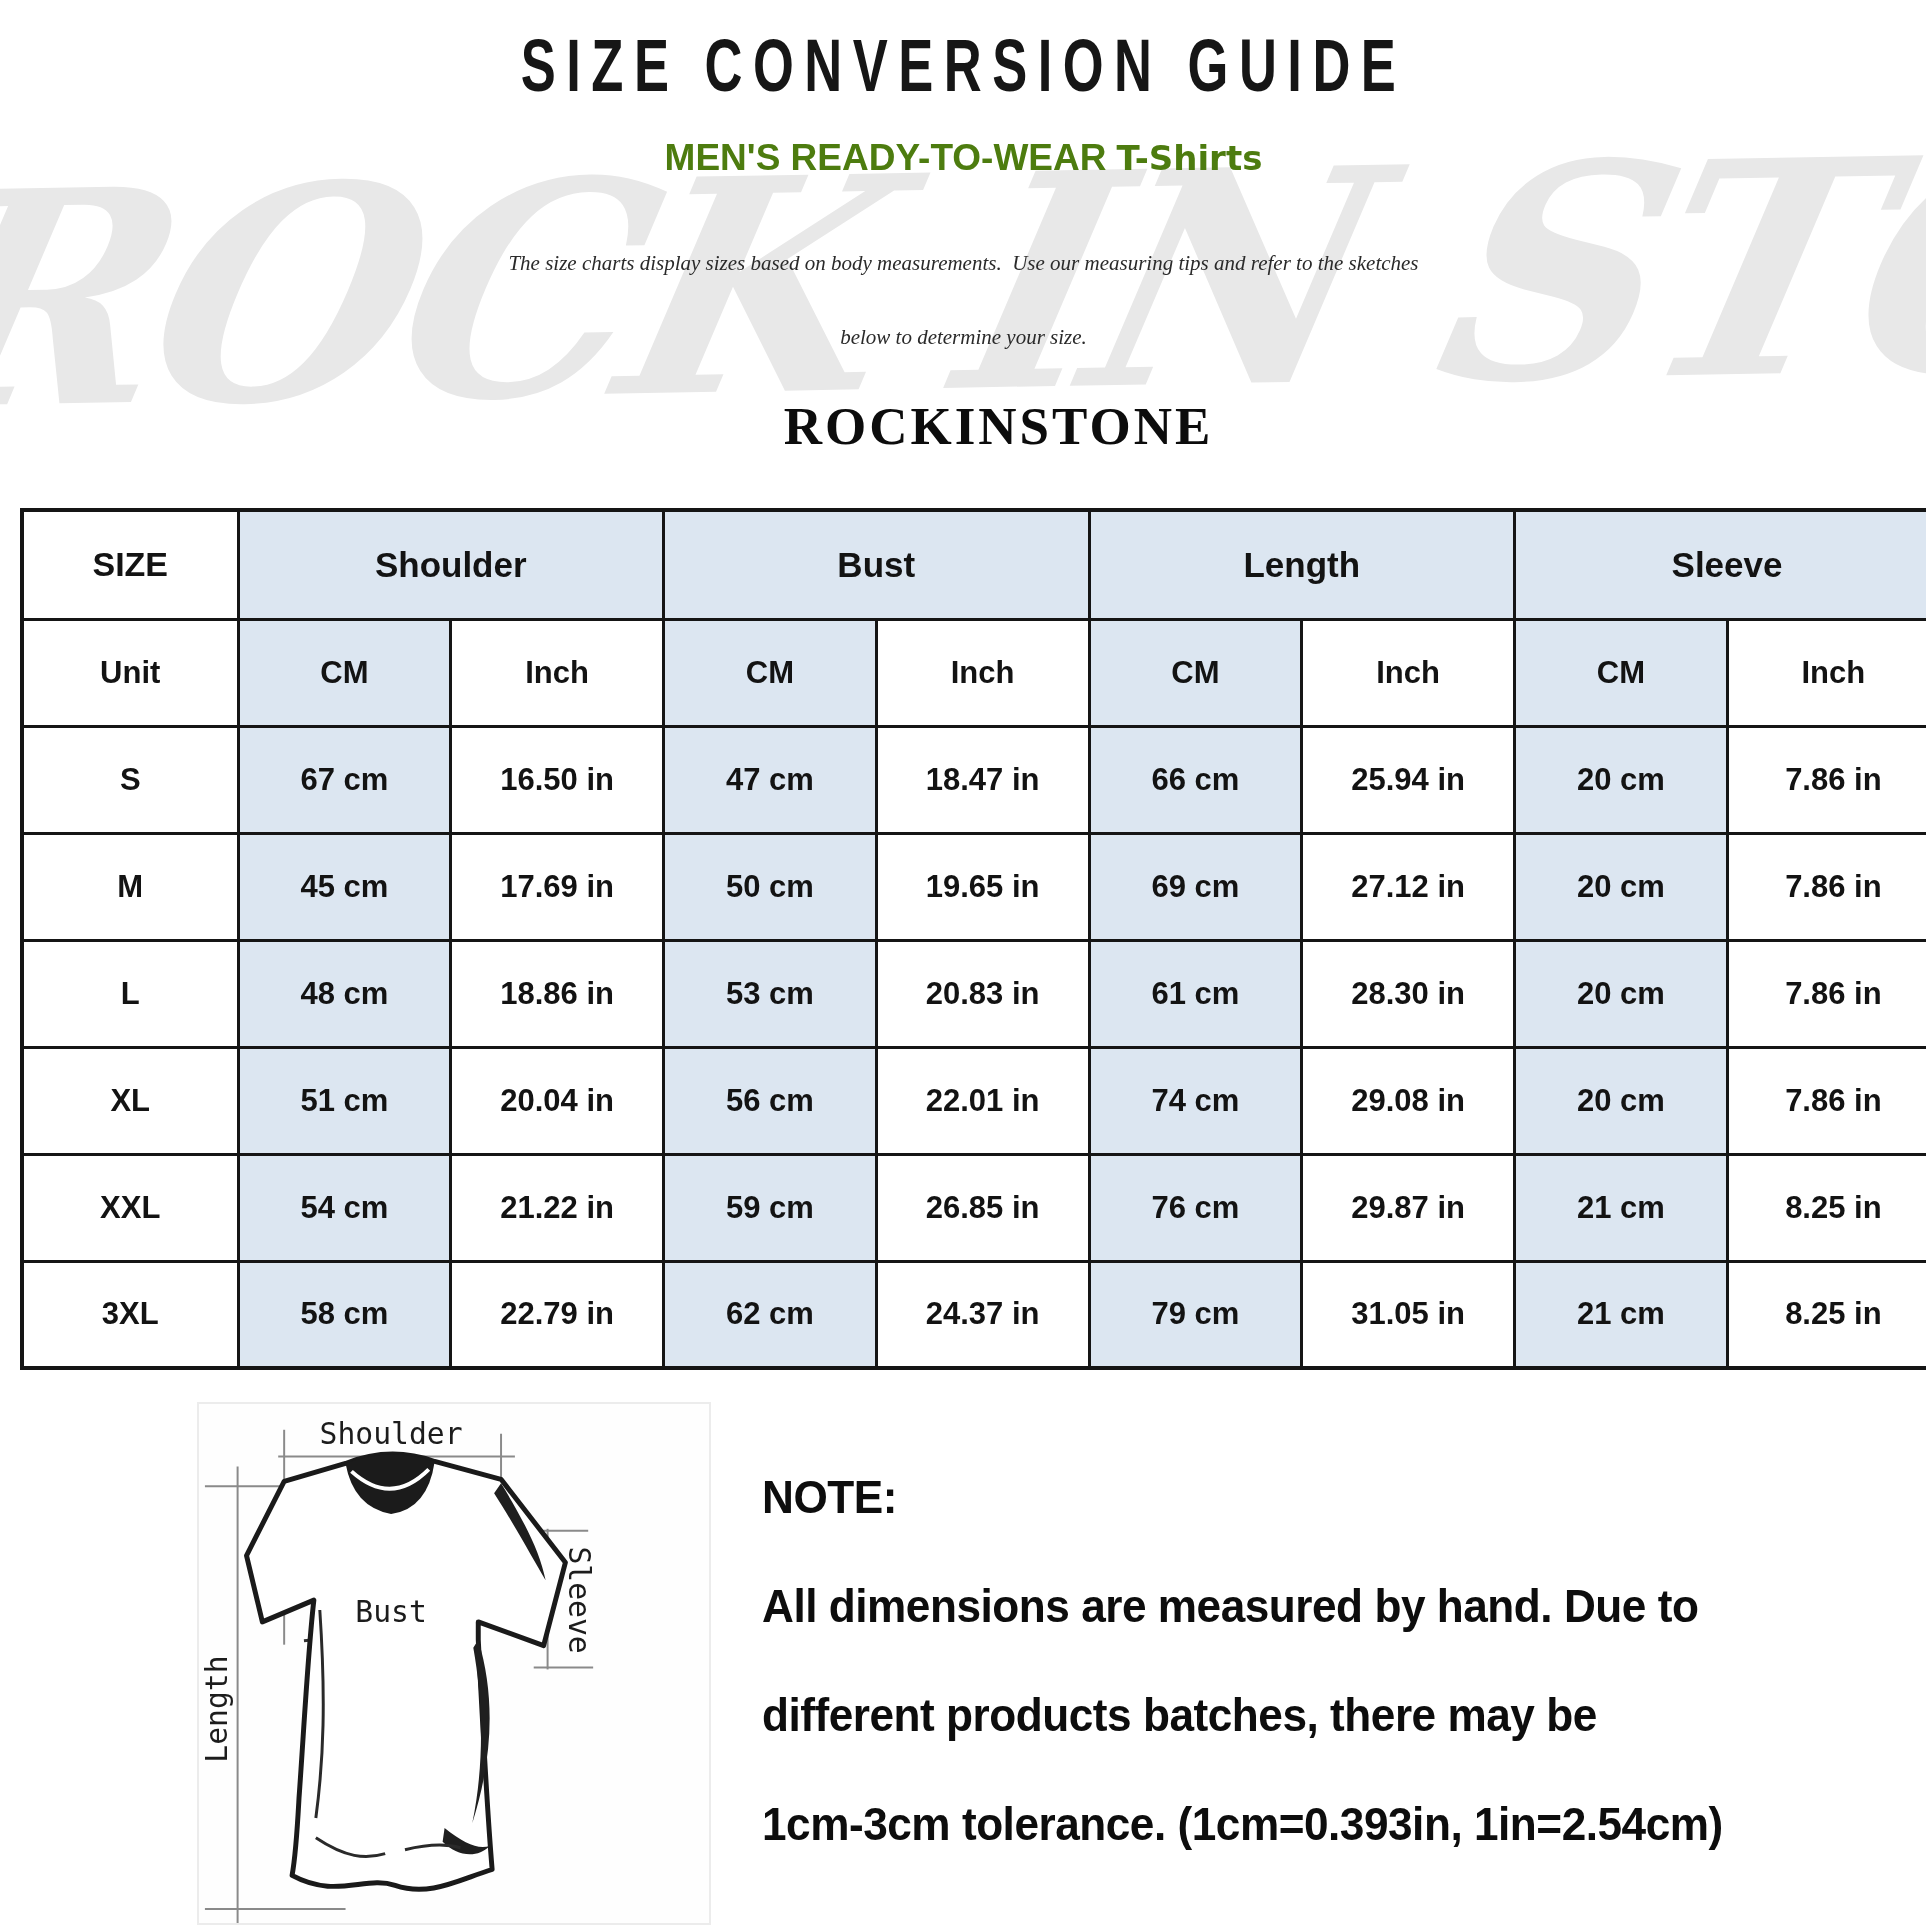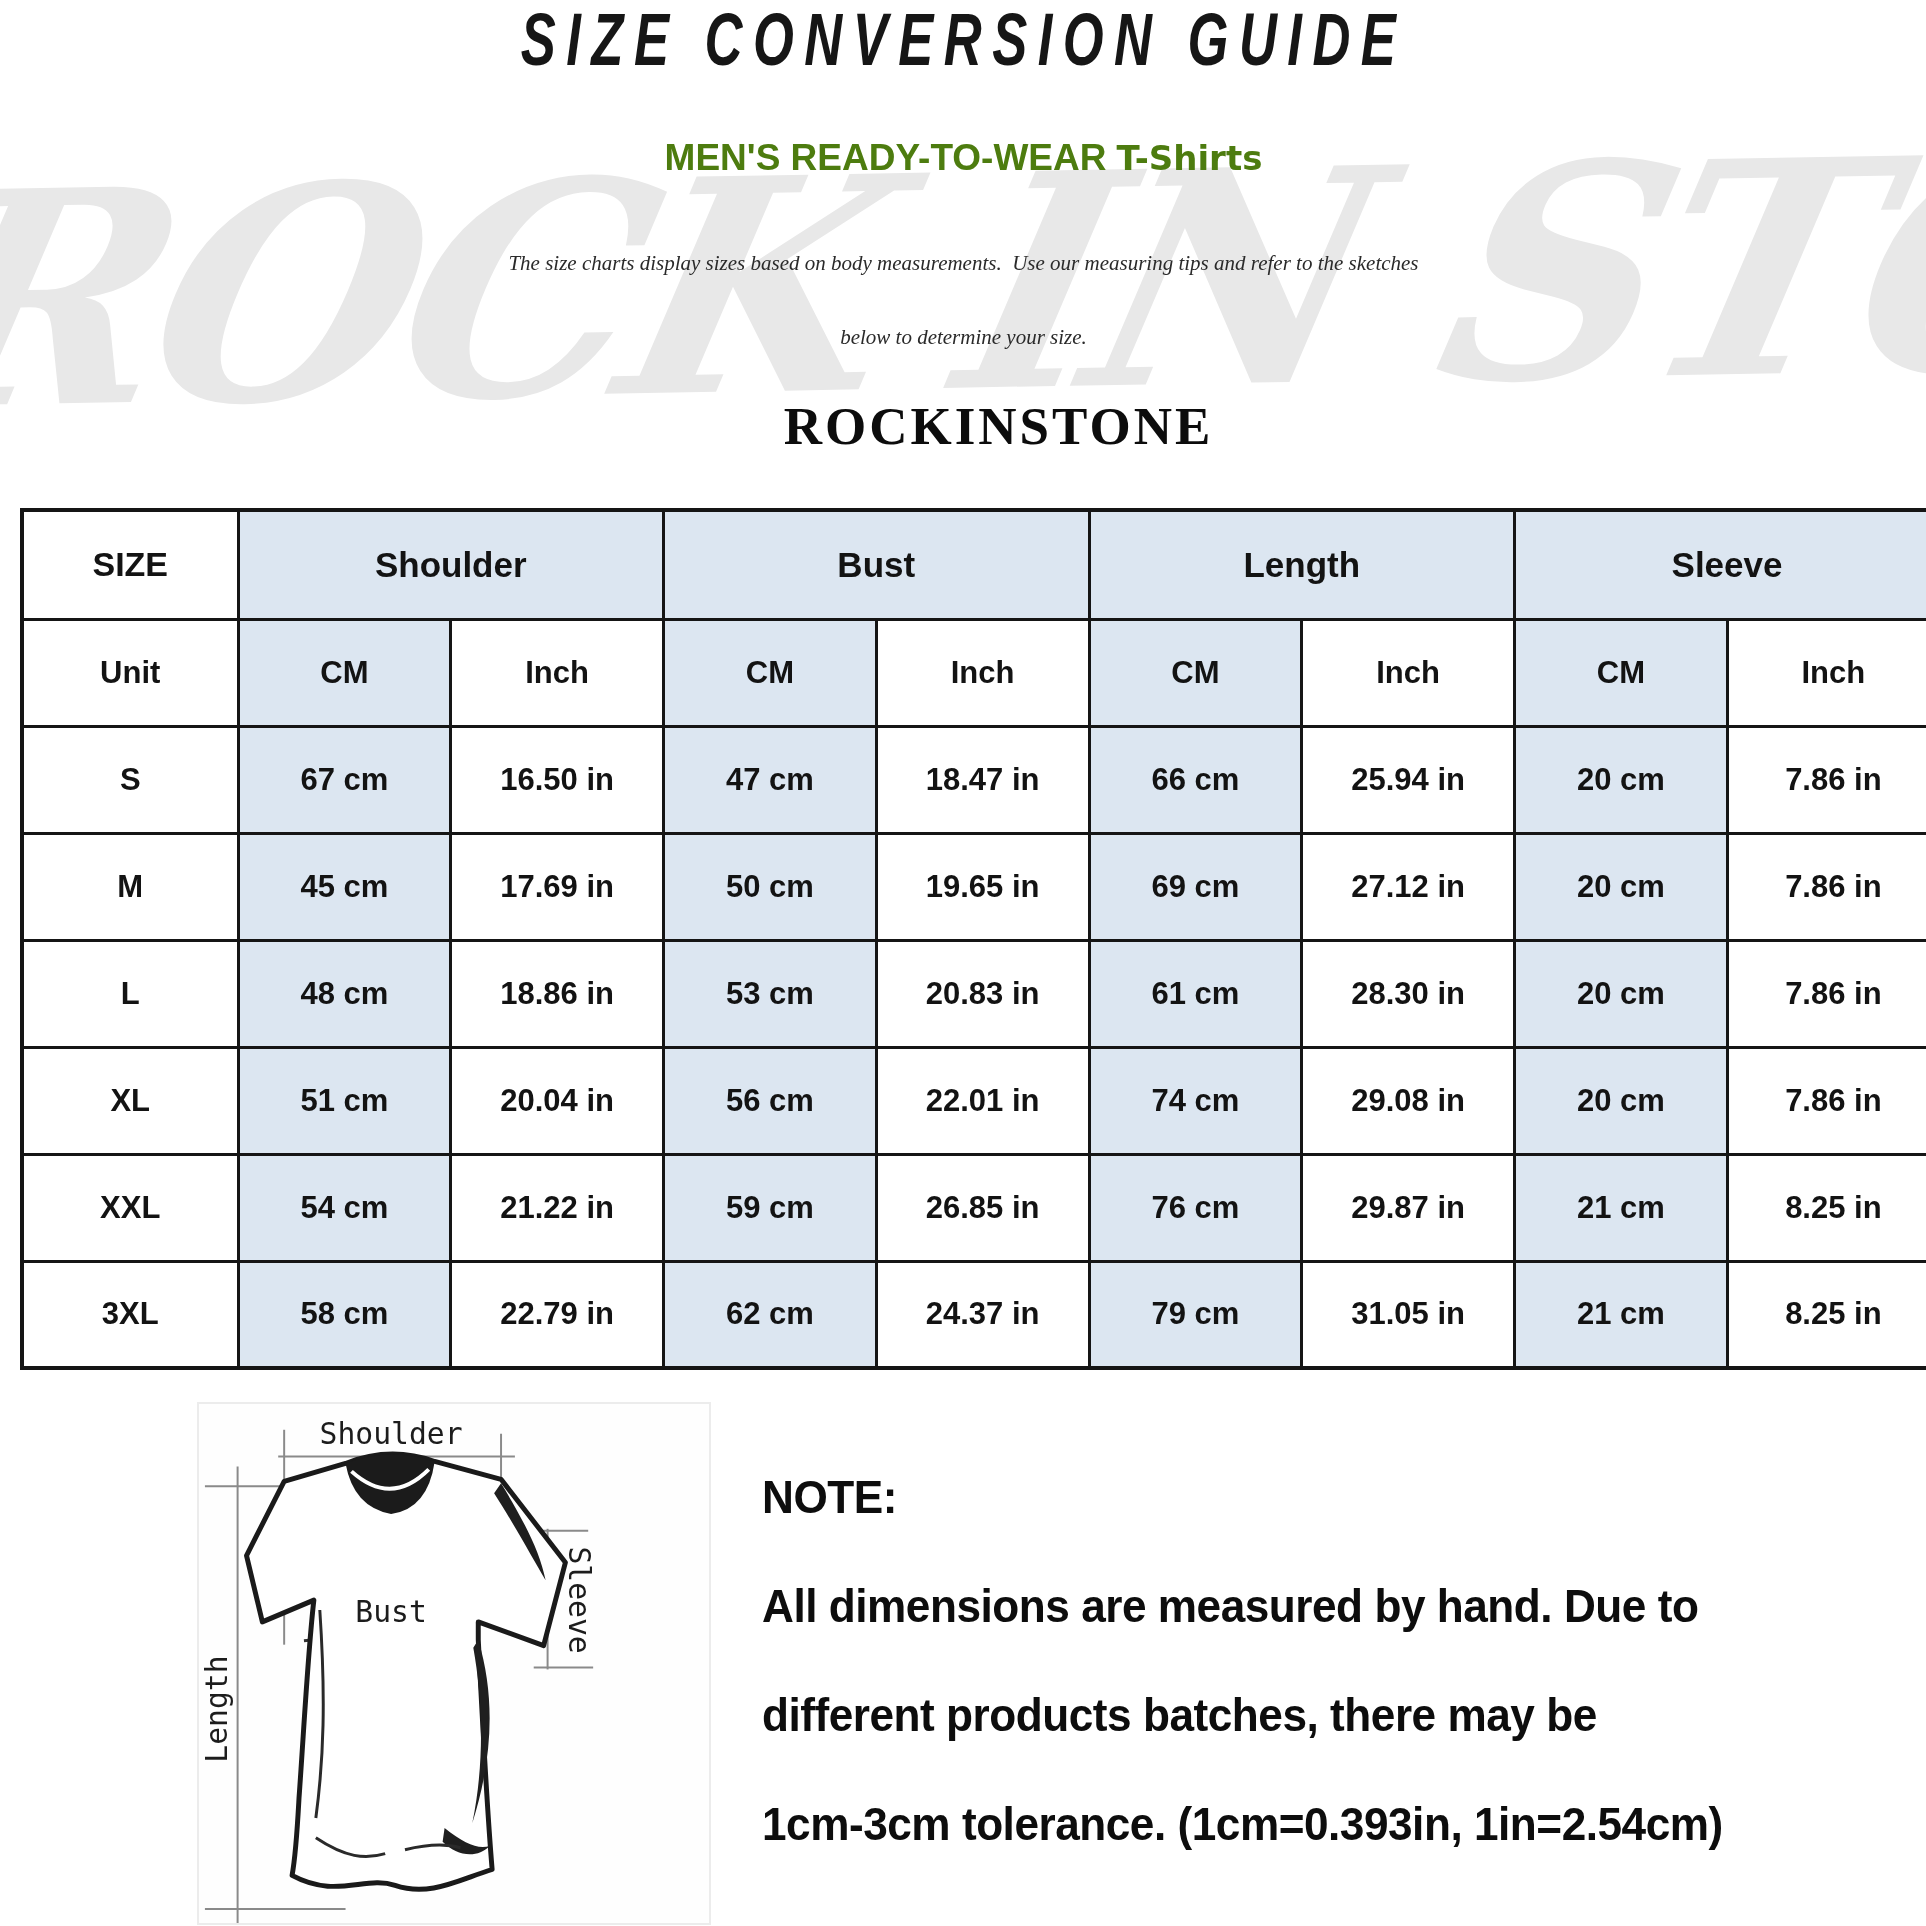--- a/index.html
+++ b/index.html
@@ -13,21 +13,21 @@
   .watermark{
     position:absolute;top:127px;left:-69px;width:2178px;z-index:0;
     font-family:"DejaVu Serif",serif;font-style:italic;font-weight:bold;
     font-size:297px;line-height:1.05;letter-spacing:-12px;white-space:nowrap;
     color:#e8e8e8;transform:skewX(-14deg) rotate(-1deg);user-select:none;
   }
 
   .layer{position:absolute;z-index:1;width:100%;}
 
   
-  .title{top:2px;text-align:center;font-style:italic;}
+  .title{top:28px;text-align:center;}
   .title-inner{
     display:inline-block;font-weight:bold;font-size:75px;line-height:1;
     letter-spacing:0.20em;transform:scaleX(0.70);transform-origin:50% 50%;
     white-space:nowrap;color:#161616;
   }
   .subtitle{top:137px;text-align:center;font-size:37px;font-weight:bold;color:#4d7c0f;}
   .subtitle .product{font-family:"DejaVu Sans",sans-serif;font-size:34px;margin-left:10px;}
   .desc{
     text-align:center;font-family:"Liberation Serif",serif;font-style:italic;
     font-size:21px;color:#2a2a2a;white-space:pre;

